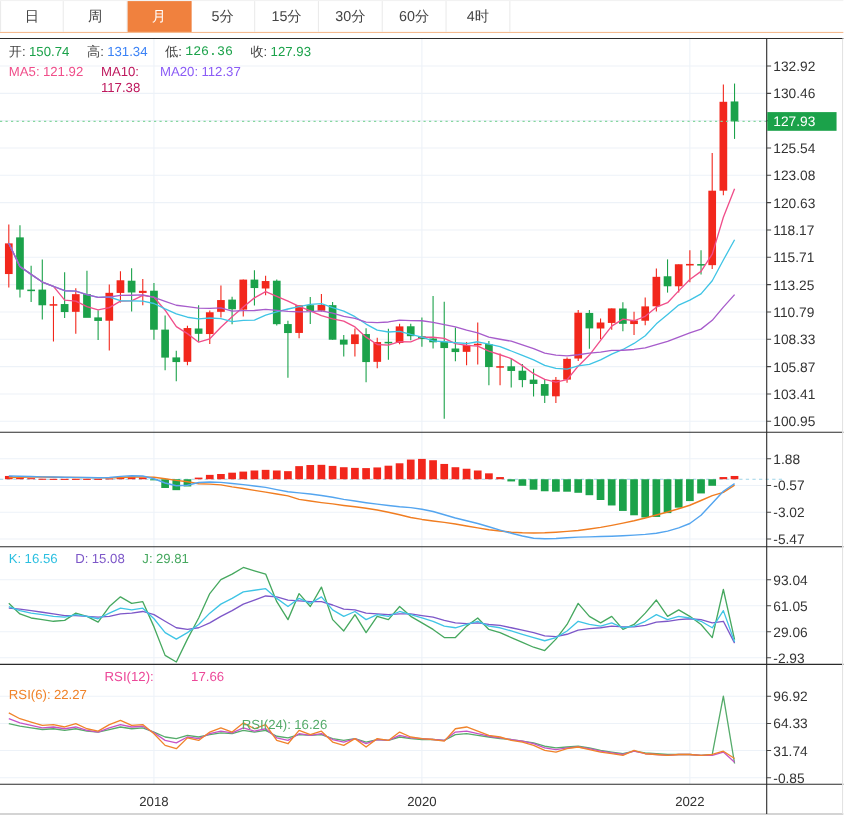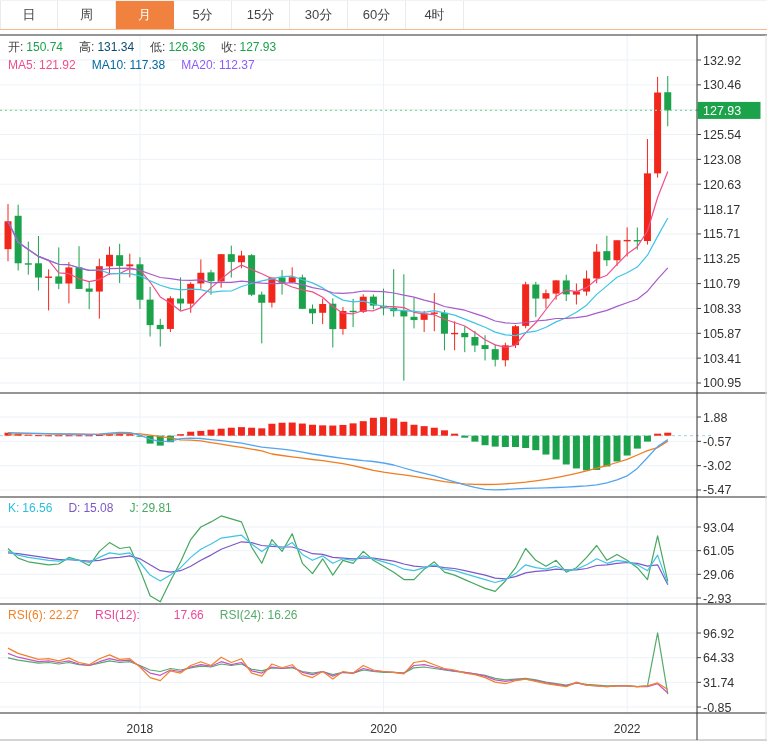--- a/index.html
+++ b/index.html
@@ -374,38 +374,38 @@
     <div class="tab">4时</div>
   </div>
 
   <div class="legend legend-ohlc">
     <span class="li">
         <span class="lbl">开:</span>
         <span class="val" style="color: rgb(27, 162, 74);">150.74</span>
       </span>
     <span class="li">
         <span class="lbl">高:</span>
-        <span class="val" style="color: #0c4a6e;">131.34</span>
+        <span class="val" style="color: #3b82f6;">131.34</span>
       </span>
     <span class="li">
         <span class="lbl">低:</span>
-        <span class="val" style="color: rgb(27, 162, 74);">126.36</span>
+        <span class="val" style="color: rgb(27, 162, 74); font-family: Liberation Mono, monospace;">126.36</span>
       </span>
     <span class="li">
         <span class="lbl">收:</span>
         <span class="val" style="color: rgb(27, 162, 74);">127.93</span>
       </span>
   </div>
 
   <div class="legend legend-ma">
     <span class="li" style="color: rgb(240, 78, 138); justify-content: center;">
         <span class="lbl">MA5:</span>
         <span class="val">121.92</span>
       </span>
-    <span class="li" style="color: #0369a1;">
+    <span class="li" style="color: #be185d; flex-direction: column;">
         <span class="lbl">MA10:</span>
         <span class="val">117.38</span>
       </span>
     <span class="li" style="color: #8b5cf6;">
         <span class="lbl">MA20:</span>
         <span class="val">112.37</span>
       </span>
   </div>
 
 
@@ -418,27 +418,27 @@
         <span class="lbl">D:</span>
         <span class="val">15.08</span>
       </span>
     <span class="li" style="color: rgb(70, 168, 95);">
         <span class="lbl">J:</span>
         <span class="val">29.81</span>
       </span>
   </div>
 
   <div class="legend legend-rsi">
-    <span class="li" style="color: rgb(240, 131, 42);">
+    <span class="li" style="color: rgb(240, 131, 42); margin-top: 16px;">
         <span class="lbl">RSI(6):</span>
         <span class="val">22.27</span>
       </span>
     <span class="li" style="color: #ec4899; gap: 31px;">
         <span class="lbl">RSI(12):</span>
         <span class="val">17.66</span>
       </span>
-    <span class="li" style="color: rgb(85, 171, 106);">
+    <span class="li" style="color: rgb(85, 171, 106); margin-top: 44px;">
         <span class="lbl">RSI(24):</span>
         <span class="val">16.26</span>
       </span>
   </div>
 
 </div>
 
 </body></html>

